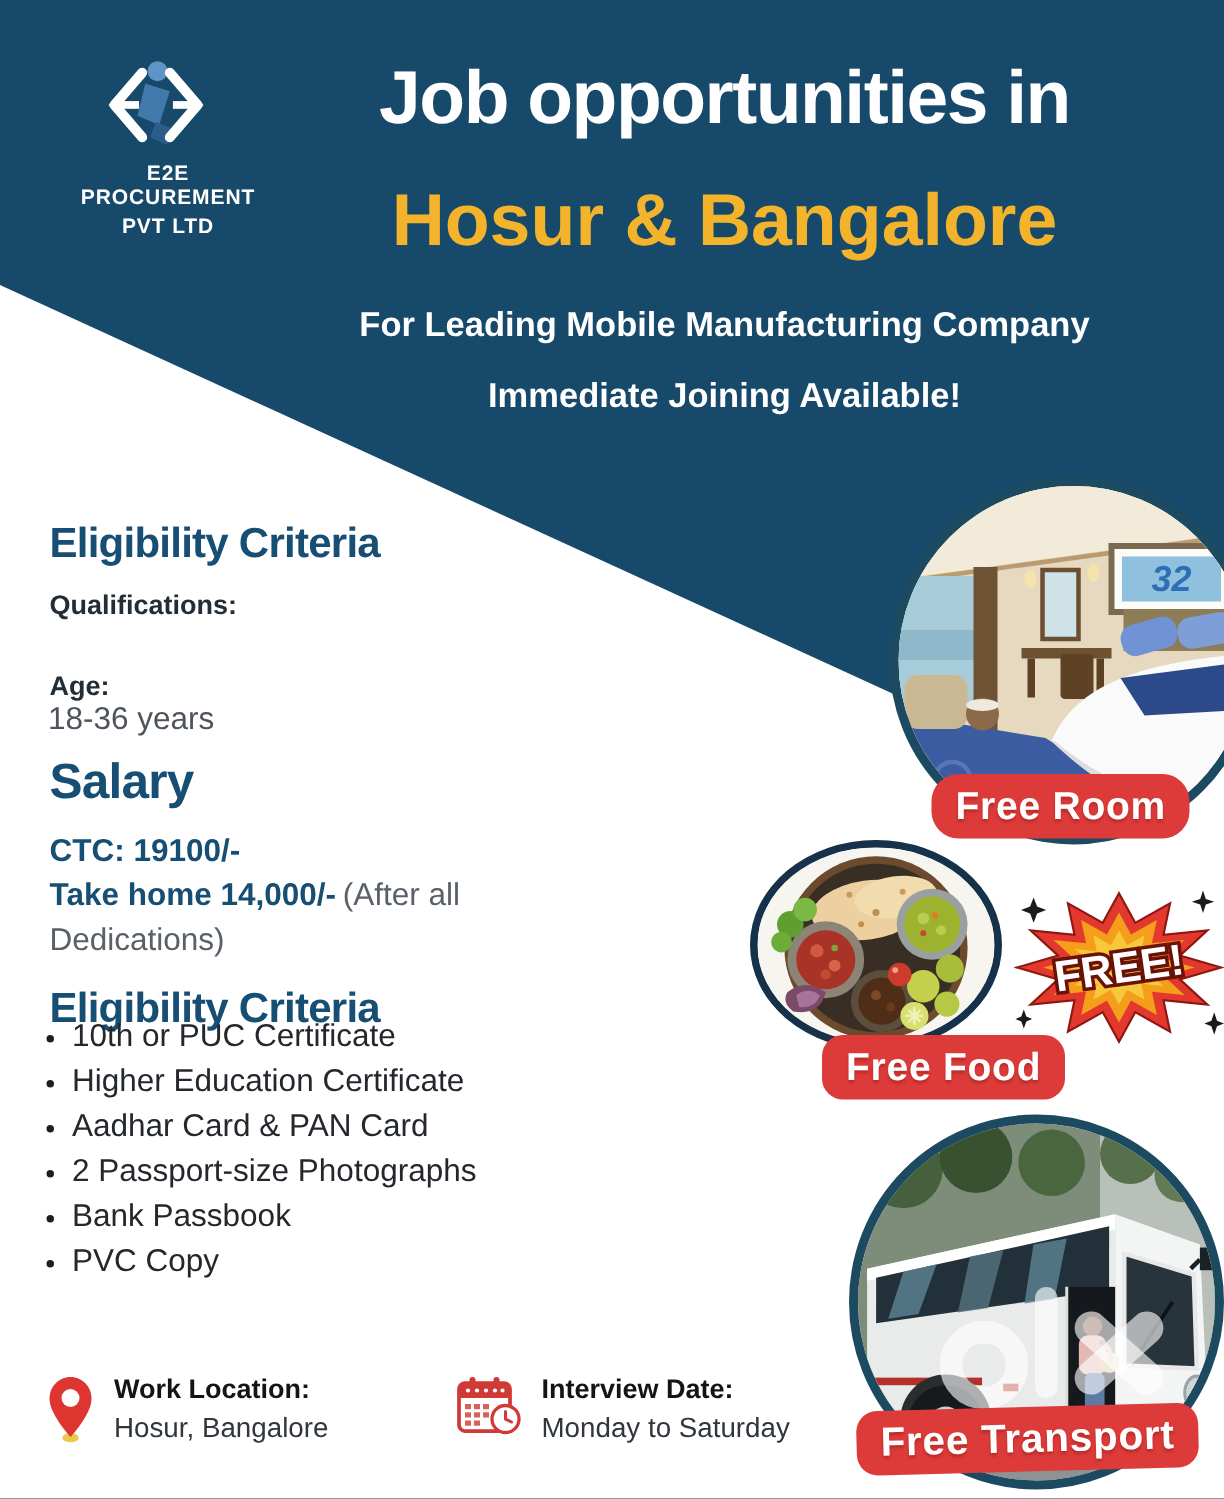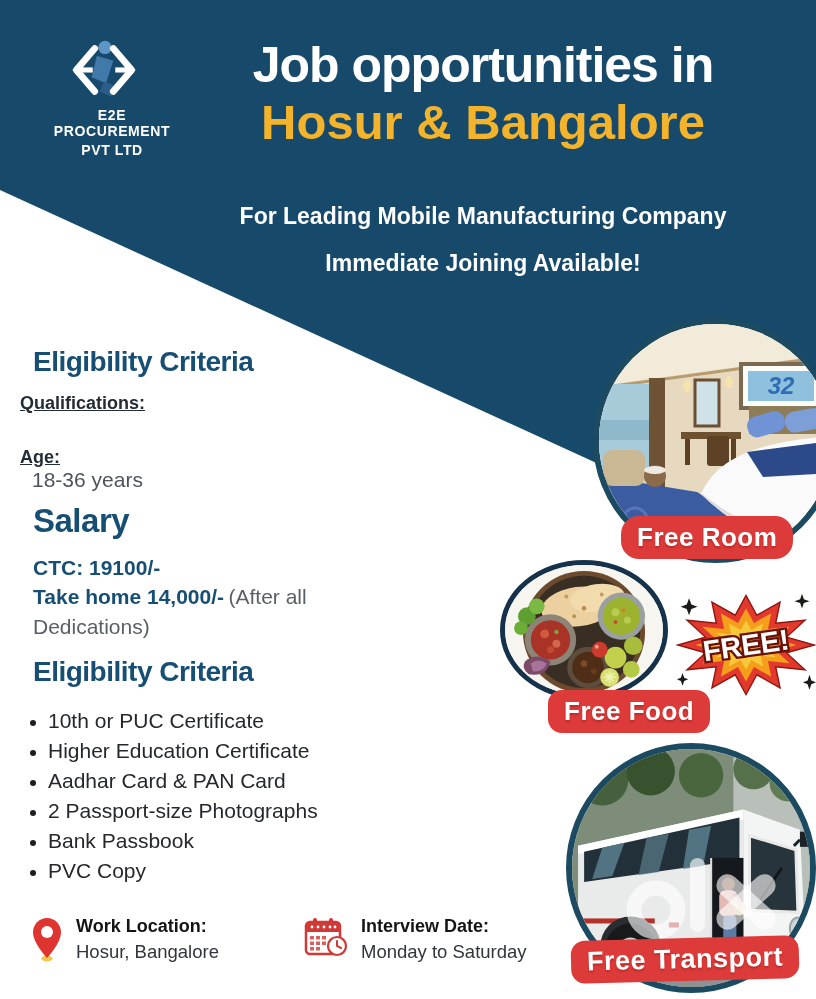--- a/index.html
+++ b/index.html
@@ -10,31 +10,31 @@
   
   .header-bg{
     position:absolute;inset:0;background:#17496B;
     clip-path:polygon(0 0,816px 0,816px 434px,686px 504px,0 190px);
   }
   .logo{position:absolute;left:24px;top:38px;width:160px;text-align:center;}
   .logo svg{display:block;margin:0 auto;}
   .logo-line{color:#fff;font-weight:bold;font-size:14px;letter-spacing:.6px;margin-top:3px;margin-left:16px;}
   .ht{position:absolute;left:200px;width:566px;text-align:center;color:#fff;font-weight:bold;}
   .title1{top:36px;font-size:50px;letter-spacing:-1px;}
-  .title2{top:94px;font-size:49px;letter-spacing:0;color:#F3B42C;}
+  .title2{top:119px;font-size:49px;letter-spacing:0;color:#F3B42C;}
   .sub1{top:203px;font-size:23px;}
   .sub2{top:250px;font-size:23px;}
   
   .abs{position:absolute;}
   .h-section{left:33px;color:#174E74;font-weight:700;font-size:28px;letter-spacing:-.5px;}
-  .lbl{left:20px;color:#232D36;font-weight:bold;font-size:18px;text-decoration:underline;}
+  .lbl{left:33px;color:#232D36;font-weight:bold;font-size:18px;}
   .val{left:32px;color:#4D545C;font-size:21px;}
   .navy-bold{color:#174E74;font-weight:bold;font-size:21px;}
   .note{color:#5A6068;font-weight:normal;font-size:21px;}
-  ul.docs{left:26px;top:706px;margin:0;padding:0 0 0 22px;position:absolute;}
+  ul.docs{left:26px;top:676px;margin:0;padding:0 0 0 22px;position:absolute;}
   ul.docs li{font-size:21px;color:#24282D;line-height:30px;}
   ul.docs li::marker{color:#1b1f24;font-size:19px;}
   
   .circle{position:absolute;border-radius:50%;overflow:hidden;box-sizing:border-box;background:#dfe5e8;}
   .c-room{left:593px;top:318px;width:245px;height:245px;border:6px solid #1C4A60;}
   .c-food{left:500px;top:560px;width:168px;height:140px;border:5px solid #16324A;}
   .c-bus{left:566px;top:743px;width:250px;height:250px;border:6px solid #1C4A60;}
   .circle svg{display:block;width:100%;height:100%;}
   .ribbon{
     position:absolute;background:#DC3B3A;color:#fff;font-weight:800;

